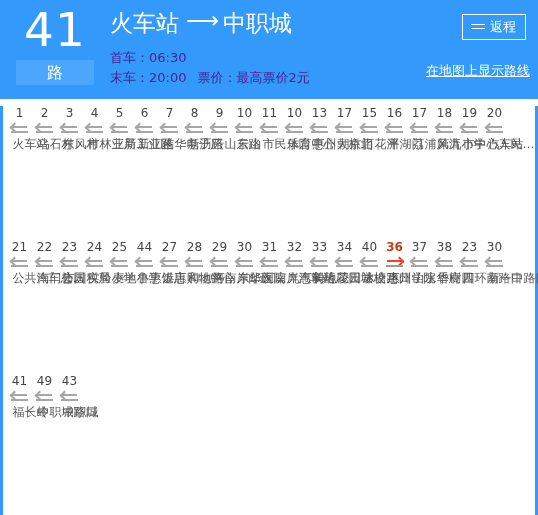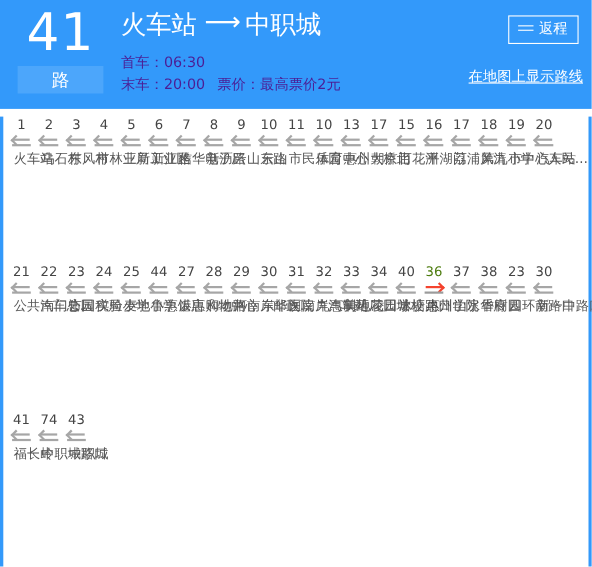--- a/index.html
+++ b/index.html
@@ -148,21 +148,21 @@
     width: 25px;
     text-align: center;
     cursor: pointer;
   }
   .stop-num {
     font-size: 12px;
     line-height: 15px;
     color: #444444;
     font-family: "DejaVu Sans", "Liberation Sans", sans-serif;
   }
-  .stop.current .stop-num { color: #4d7c0f; }
+  .stop.current .stop-num { color: #c2410c; font-weight: bold; }
 
   .stop-marker {
     position: relative;
     width: 19px;
     height: 13px;
     margin: 2px auto 1px auto;
   }
   .stop-marker .bar {
     position: absolute;
     left: 1px;
@@ -401,21 +401,21 @@
           <span class="bar"></span>
         </div><div class="stop-name">四环南路口</div></div><div class="stop"><div class="stop-num">30</div><div class="stop-marker">
           <span class="shaft"></span>
           <span class="head"></span>
           <span class="bar"></span>
         </div><div class="stop-name">新一中路口</div></div></div>
   <div class="stop-row row-3"><div class="stop"><div class="stop-num">41</div><div class="stop-marker">
           <span class="shaft"></span>
           <span class="head"></span>
           <span class="bar"></span>
-        </div><div class="stop-name">福长岭</div></div><div class="stop"><div class="stop-num">74</div><div class="stop-marker">
+        </div><div class="stop-name">福长岭</div></div><div class="stop"><div class="stop-num">49</div><div class="stop-marker">
           <span class="shaft"></span>
           <span class="head"></span>
           <span class="bar"></span>
         </div><div class="stop-name">中职城路口</div></div><div class="stop"><div class="stop-num">43</div><div class="stop-marker">
           <span class="shaft"></span>
           <span class="head"></span>
           <span class="bar"></span>
         </div><div class="stop-name">中职城</div></div></div>
 
 </div>

